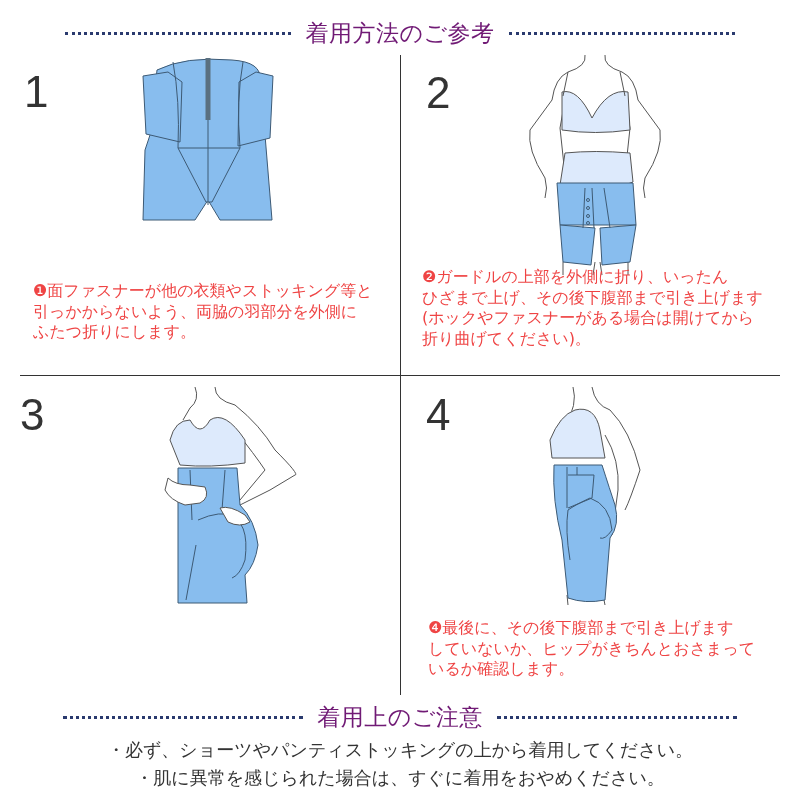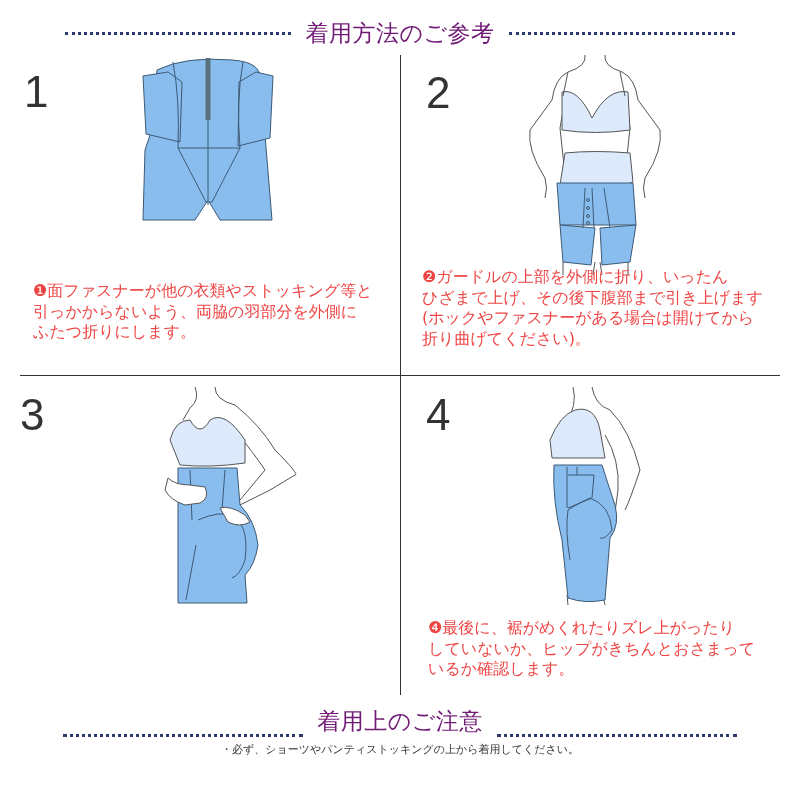--- a/index.html
+++ b/index.html
@@ -9,21 +9,21 @@
   .heading-row { position: absolute; left: 0; width: 800px; height: 40px;
                  display: flex; align-items: center; justify-content: center; }
   .heading-row .dots { height: 0; border-top: 3px dotted #2a3a6e; flex: 0 0 auto; }
   .heading-row .title { font-size: 23px; color: #701a75; padding: 0 14px; white-space: nowrap;
                         letter-spacing: 0.5px; }
 
   #heading-top { top: 13px; }
   #heading-top .dots.left { width: 226px; margin-left: 20px; }
   #heading-top .dots.right { width: 226px; margin-right: 20px; }
 
-  #heading-bottom { top: 697px; align-items: flex-end; }
+  #heading-bottom { top: 697px; }
   #heading-bottom .dots.left { width: 240px; margin-left: 28px; }
   #heading-bottom .dots.right { width: 240px; margin-right: 28px; }
 
   .grid-v { position: absolute; left: 400px; top: 55px; width: 1px; height: 640px; background: #333333; }
   .grid-h { position: absolute; left: 20px; top: 375px; width: 760px; height: 1px; background: #333333; }
 
   .panel { position: absolute; width: 400px; }
   .panel .num { position: absolute; left: 20px; font-size: 44px; color: #333333;
                 font-family: "Liberation Sans", sans-serif; line-height: 1; }
   .panel .illus { position: absolute; }
@@ -38,21 +38,21 @@
   #panel-1 .num { top: 15px; left: 24px; }
   #panel-2 .num { top: 16px; left: 26px; }
   #panel-3 .num { top: 18px; left: 20px; }
   #panel-4 .num { top: 18px; left: 26px; }
 
   #panel-1 .caption { top: 226px; }
   #panel-2 .caption { top: 212px; left: 22px; }
   #panel-3 .caption { top: 243px; }
   #panel-4 .caption { top: 243px; left: 28px; }
 
-  .notes { position: absolute; left: 0; top: 736px; width: 800px; text-align: center; font-size: 11px;
+  .notes { position: absolute; left: 0; top: 736px; width: 800px; text-align: center; font-size: 18px;
            line-height: 28px; color: #333333; }
   .notes .note { display: block; }
 </style>
 </head>
 <body>
 
 <div class="heading-row" id="heading-top">
   <span class="dots left"></span>
   <span class="title">着用方法のご参考</span>
   <span class="dots right"></span>
@@ -167,26 +167,27 @@
 
     <path d="M554,465 L602,465 Q610,490 615,505 Q620,525 610,538 L605,600 Q585,604 568,598 L562,540 Q552,500 554,465 Z" fill="#88bdee" stroke="#3d5a75" stroke-width="1"></path>
     <g fill="none" stroke="#3d5a75" stroke-width="1">
       <path d="M567,467 L567,508"></path>
         <path d="M577,467 L577,475"></path>
       <path d="M568,475 L594,475 L592,498 L568,508"></path>
       <path d="M568,510 Q575,505 590,498 Q610,505 612,530 Q605,540 600,538"></path>
       <path d="M568,510 Q565,530 570,560"></path>
     </g>
   </svg>
-  <div class="caption">❹最後に、裾がめくれたりズレ上がったり
+  <div class="caption">❹最後に、その後下腹部まで引き上げます
 していないか、ヒップがきちんとおさまって
 いるか確認します。</div>
 </div>
 
 <div class="heading-row" id="heading-bottom">
   <span class="dots left"></span>
   <span class="title">着用上のご注意</span>
   <span class="dots right"></span>
 </div>
 
 <div class="notes">
   <span class="note">・必ず、ショーツやパンティストッキングの上から着用してください。</span>
+  <span class="note">・肌に異常を感じられた場合は、すぐに着用をおやめください。</span>
 </div>
 
 </body></html>

